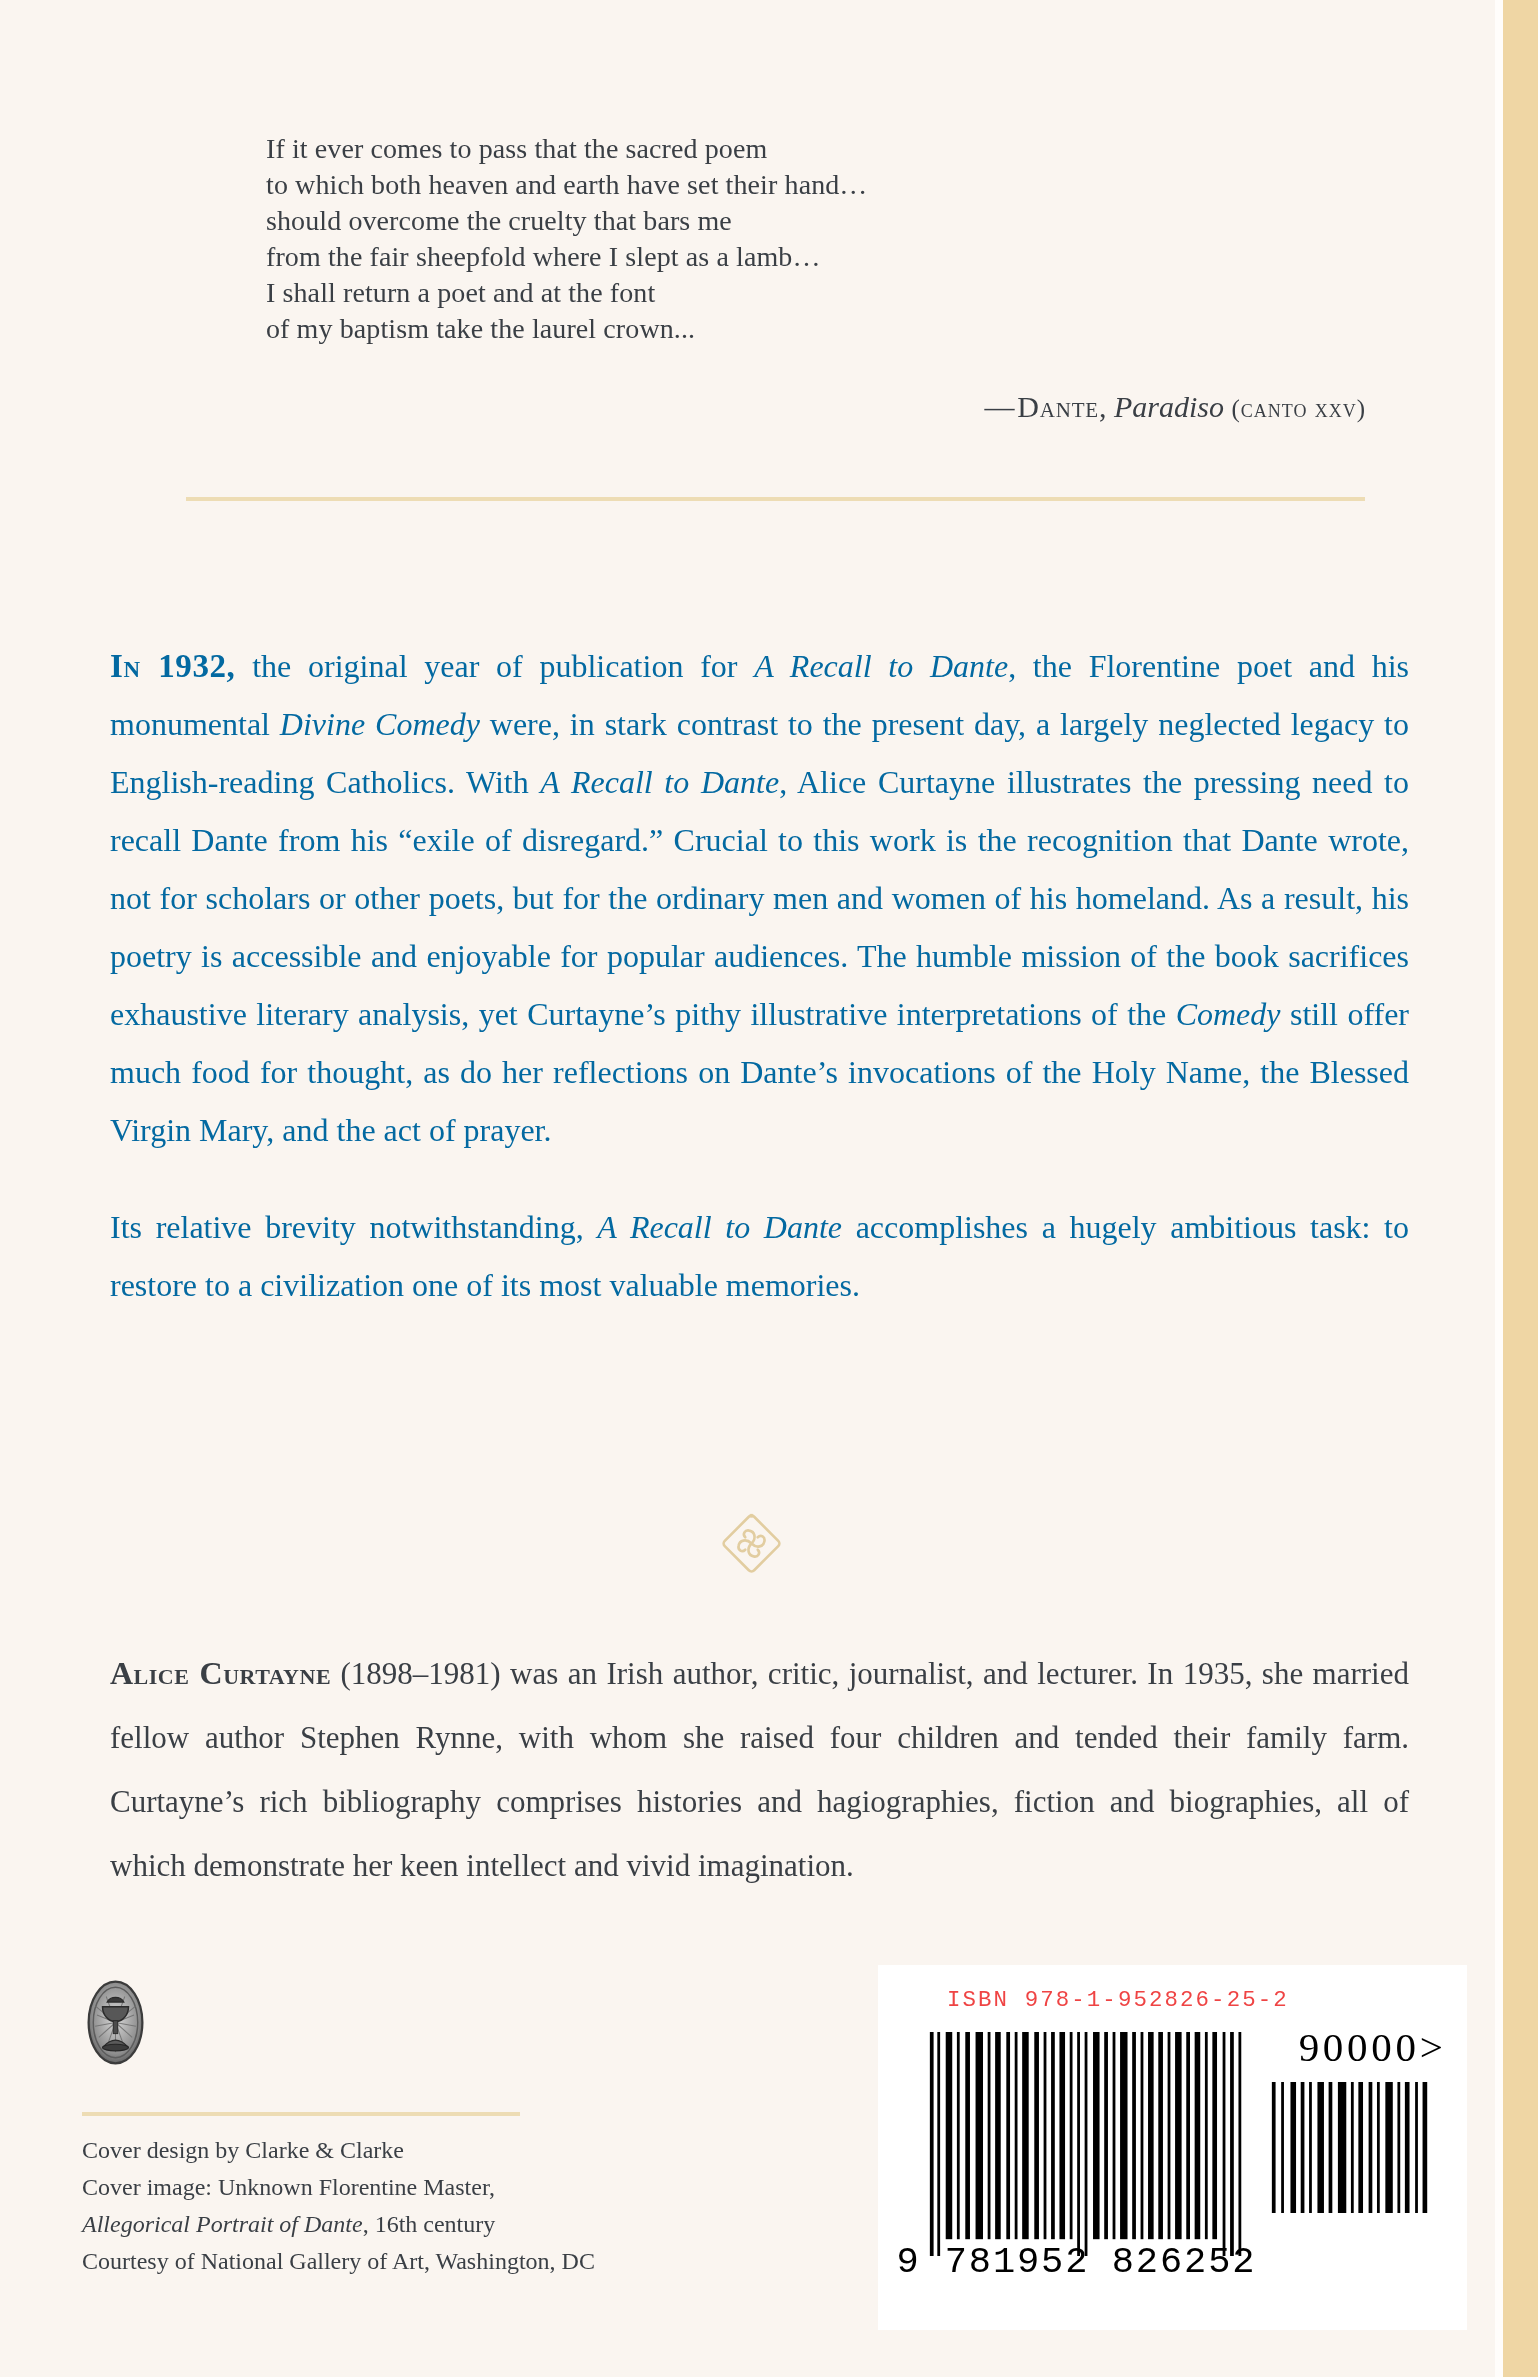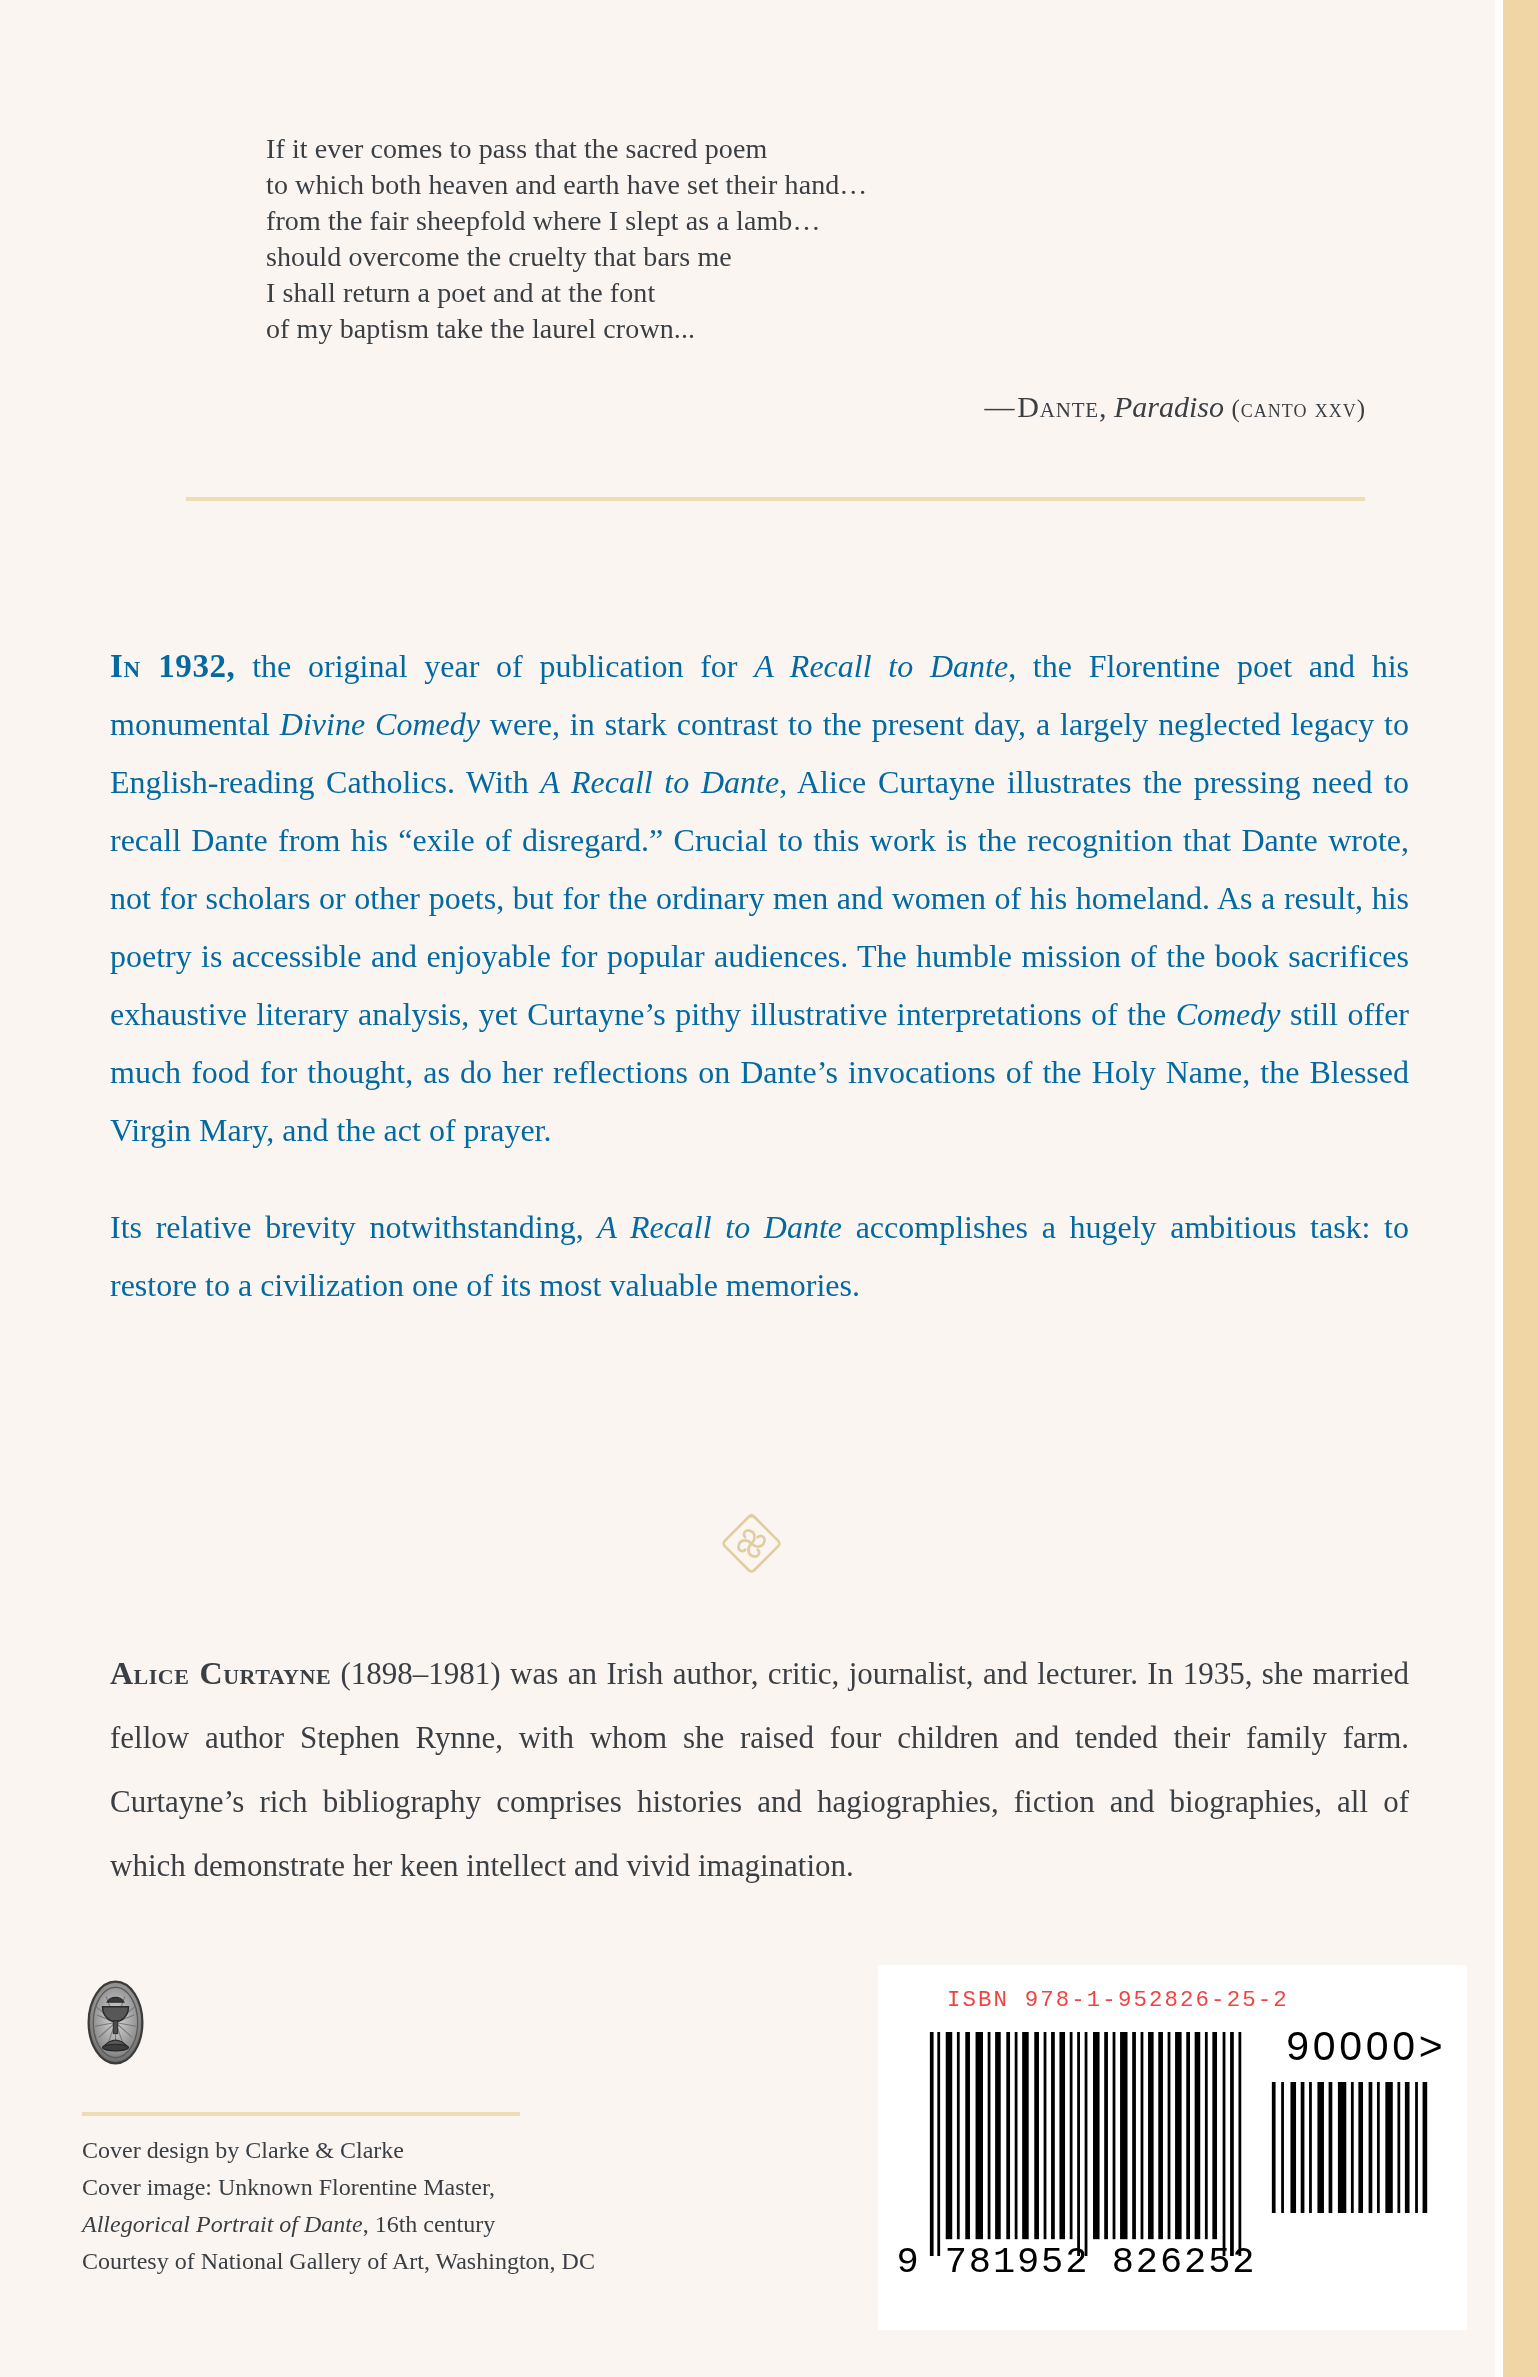--- a/index.html
+++ b/index.html
@@ -207,21 +207,21 @@
     top: 22.4px;
     font-family: "Liberation Mono", monospace;
     font-size: 22.4px;
     letter-spacing: 2.1px;
     color: #ef4444;
   }
   .price-text {
     position: absolute;
     right: 20.5px;
     top: 58px;
-    font-family: Liberation Sans, sans-serif;
+    font-family: Liberation Serif, serif;
     font-size: 41px;
     letter-spacing: 3.7px;
     color: #000;
     margin-left: 27px;
   }
   .bars-main {
     position: absolute;
     left: 50px;
     top: 67px;
     width: 317px;
@@ -251,22 +251,22 @@
 <body>
 
 <div id="cover">
 
   <div class="spine-gap"></div>
   <div class="spine-strip"></div>
 
   <div class="epigraph">
     <div class="epi-line">If it ever comes to pass that the sacred poem</div>
     <div class="epi-line">to which both heaven and earth have set their hand…</div>
+    <div class="epi-line">should overcome the cruelty that bars me</div>
     <div class="epi-line">from the fair sheepfold where I slept as a lamb…</div>
-    <div class="epi-line">should overcome the cruelty that bars me</div>
     <div class="epi-line">I shall return a poet and at the font</div>
     <div class="epi-line">of my baptism take the laurel crown...</div>
 
     <div class="epi-attrib"><span class="attrib-dash">—</span><span class="sc">Dante</span><span>,&nbsp;</span><span class="ital">Paradiso</span><span>&nbsp;</span><span class="canto">(canto xxv)</span></div>
   </div>
 
   <div class="rule-epigraph"></div>
 
   <div class="blurb">
     <p><span class="lead-in">In 1932,</span><span> the original year of publication for </span><span class="ital">A Recall to Dante</span><span>, the Florentine poet and his monumental </span><span class="ital">Divine Comedy</span><span> were, in stark contrast to the present day, a largely neglected legacy to English-reading Catholics. With </span><span class="ital">A Recall to Dante</span><span>, Alice Curtayne illustrates the pressing need to recall Dante from his “exile of disregard.” Crucial to this work is the recognition that Dante wrote, not for scholars or other poets, but for the ordinary men and women of his homeland. As a result, his poetry is accessible and enjoyable for popular audiences. The humble mission of the book sacrifices exhaustive literary analysis, yet Curtayne’s pithy illustrative interpretations of the </span><span class="ital">Comedy</span><span> still offer much food for thought, as do her reflections on Dante’s invocations of the Holy Name, the Blessed Virgin Mary, and the act of prayer.</span></p>

